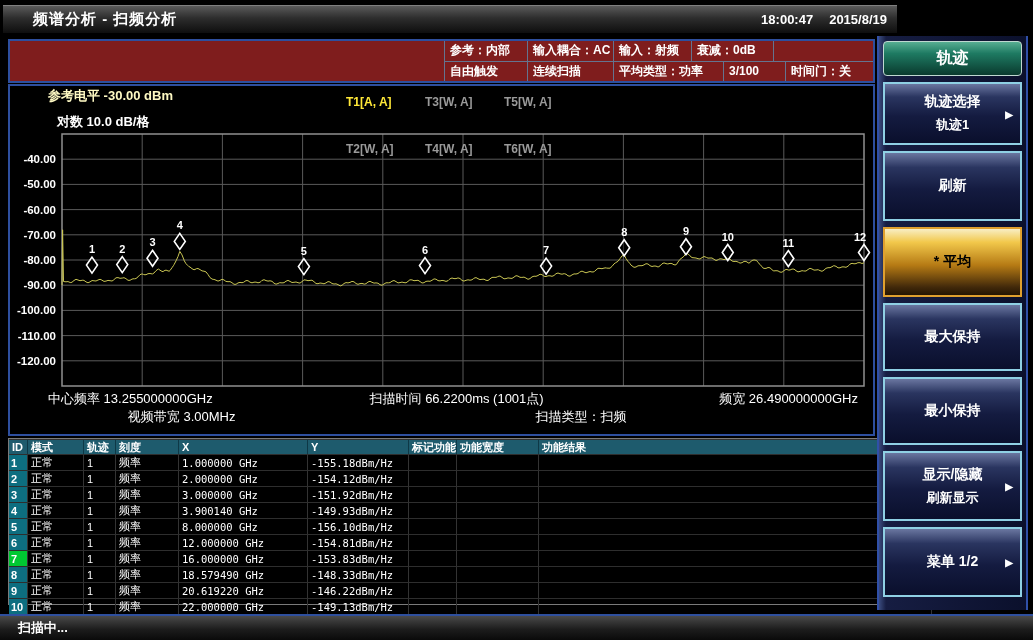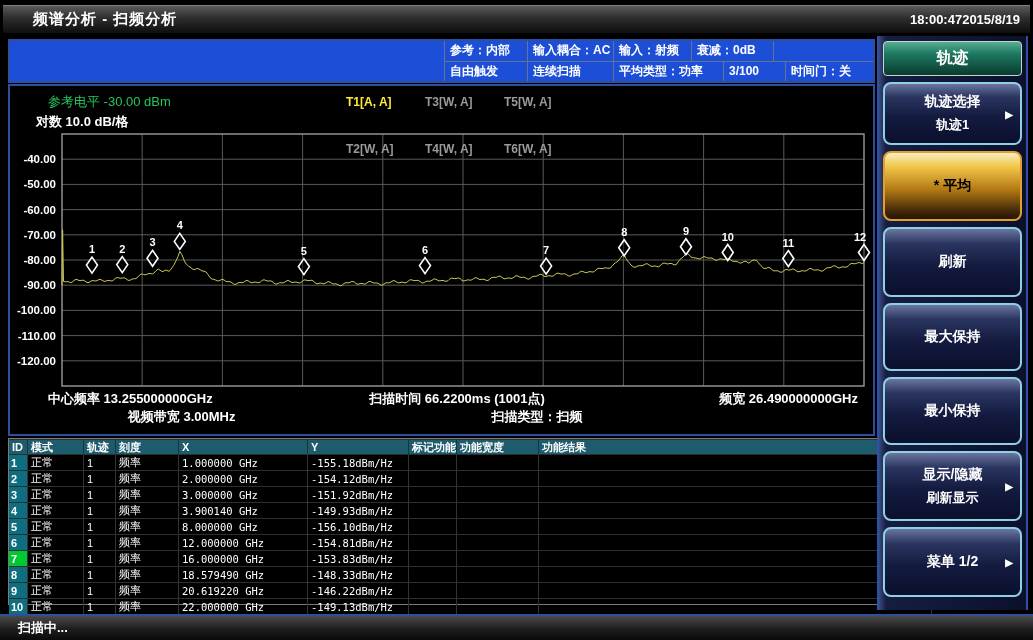--- a/index.html
+++ b/index.html
@@ -2,57 +2,57 @@
 <html><head>
 <meta charset="utf-8">
 <style>
   html,body{margin:0;padding:0;}
   body{
     width:1033px;height:640px;background:#000;position:relative;overflow:hidden;
     font-family:"Liberation Sans",sans-serif;
   }
   
   .title-bar{
-    position:absolute;left:3px;top:5px;width:1027px;height:28px;
+    position:absolute;left:3px;top:5px;width:894px;height:28px;
     background:linear-gradient(180deg,#5a5a5a 0%,#2d2d2d 45%,#0e0e0e 100%);
     border-top:1px solid #808080;display:flex;align-items:center;box-sizing:border-box;
   }
   .title-text{color:#fff;font-size:15px;font-weight:bold;margin-left:30px;letter-spacing:1px;}
-  .clock{margin-left:auto;margin-right:10px;color:#fff;font-size:13px;font-weight:bold;display:flex;gap:0;}
+  .clock{margin-left:auto;margin-right:10px;color:#fff;font-size:13px;font-weight:bold;display:flex;gap:16px;}
   
   .settings-bar{
-    position:absolute;left:8px;top:39px;width:867px;height:44px;background:#1d4ed8;
+    position:absolute;left:8px;top:39px;width:867px;height:44px;background:#7f1d1d;
     border:2px solid #2E4F9E;box-sizing:border-box;
   }
   .settings-grid{position:absolute;right:0;top:0;bottom:0;width:429px;display:flex;flex-direction:column;}
   .set-row{flex:1;display:grid;}
   .set-row.r1{grid-template-columns:83px 86px 78px 82px 1fr;border-bottom:1px solid #64748F;}
   .set-row.r2{grid-template-columns:83px 86px 110px 62px 1fr;}
   .set-cell{
     border-left:1px solid #64748F;color:#fff;font-size:12px;font-weight:bold;
     display:flex;align-items:center;padding-left:5px;white-space:nowrap;overflow:hidden;
   }
   
   .graph-panel{
     position:absolute;left:8px;top:84px;width:867px;height:352px;background:#000;
     border:2px solid #2E4F9E;box-sizing:border-box;
   }
-  .ref-level{position:absolute;left:38px;top:7px;color:#22c55e;font-size:13px;font-weight:normal;}
-  .scale-label{position:absolute;left:26px;top:27px;color:#fff;font-size:13px;font-weight:bold;}
+  .ref-level{position:absolute;left:38px;top:1px;color:#fef9c3;font-size:13px;font-weight:bold;}
+  .scale-label{position:absolute;left:47px;top:27px;color:#fff;font-size:13px;font-weight:bold;}
   .trace-flags{
     position:absolute;left:336px;top:9px;display:grid;grid-template-columns:repeat(3,50px);
     grid-auto-rows:18px;font-size:12px;font-weight:bold;color:#9a9a9a;gap:29px;
   }
   .trace-flag.active{color:#FFE838;}
   .marker-readout{position:absolute;right:20px;top:5px;text-align:right;color:#fff;}
   .marker-readout .l1{font-size:14px;font-weight:bold;line-height:18px;}
   .marker-readout .l2{font-size:13px;font-weight:bold;line-height:18px;}
   .plot-svg{position:absolute;left:0;top:0;}
   .plot-svg text{font-family:"Liberation Sans",sans-serif;}
-  .gfoot{position:absolute;left:38px;width:810px;display:flex;color:#fff;font-size:13px;font-weight:bold;}
+  .gfoot{position:absolute;left:38px;width:810px;display:flex;color:#fff;font-size:13px;font-weight:normal;gap:44px;}
   .gfoot .fl{width:34%;text-align:left;}
   .gfoot .fc{width:33%;text-align:center;}
   .gfoot .fr{width:33%;text-align:right;}
   
   .marker-table{
     position:absolute;left:8px;top:438px;width:925px;height:167px;background:#000;
     border:1px solid #7a7a7a;box-sizing:border-box;display:flex;flex-direction:column;
   }
   .mt-header{height:15px;display:grid;background:#1E5B6D;}
   .mt-header,.mt-row{grid-template-columns:19px 56px 32px 63px 129px 101px 48px 82px 1fr;}
@@ -72,21 +72,21 @@
     border-left:2px solid #3050A8;border-right:2px solid #3050A8;
     padding:5px 4px;display:flex;flex-direction:column;gap:6px;
   }
   .sb-title{
     height:35px;flex:0 0 35px;border-radius:4px;
     background:linear-gradient(180deg,#57AE92 0%,#1E7A62 35%,#0A3A2E 100%);
     border:1px solid #BFD8D0;color:#fff;font-size:16px;font-weight:bold;
     display:flex;align-items:center;justify-content:center;box-sizing:border-box;
   }
   .sb-btn{
-    position:relative;border-radius:8px;border:2px solid #8FD0E4;box-sizing:border-box;
+    position:relative;border-radius:0;border:2px solid #8FD0E4;box-sizing:border-box;
     background:linear-gradient(180deg,#6A76A0 0%,#2A3560 22%,#141B40 55%,#0A0F2C 100%);
     color:#fff;font-size:14px;font-weight:bold;
     display:flex;flex-direction:column;align-items:center;justify-content:center;gap:5px;
   }
   .sb-btn.selected{
     border-color:#DFA02E;color:#000;
     background:linear-gradient(180deg,#F8EEC4 0%,#F2C84B 20%,#B57A14 55%,#42290A 88%,#241502 100%);
   }
   .sb-btn .sub{font-size:13px;}
   .sb-btn .arrow{position:absolute;right:7px;top:50%;transform:translateY(-50%);font-size:10px;color:#fff;}
@@ -381,25 +381,25 @@
     </div>
   </div>
 
 <div class="sidebar">
   <div class="sb-title">轨迹</div>
 <div class="sb-btn" style="flex: 0 0 63px;">
       <span>轨迹选择</span>
       <span class="sub">轨迹1</span>
       <span class="arrow">▶</span>
     </div>
+    <div class="sb-btn" style="flex: 0 0 70px;">
+      <span>刷新</span>
+    </div>
     <div class="sb-btn selected" style="flex: 0 0 70px;">
       <span>* 平均</span>
-    </div>
-    <div class="sb-btn" style="flex: 0 0 70px;">
-      <span>刷新</span>
     </div>
     <div class="sb-btn" style="flex: 0 0 68px;">
       <span>最大保持</span>
     </div>
     <div class="sb-btn" style="flex: 0 0 68px;">
       <span>最小保持</span>
     </div>
     <div class="sb-btn" style="flex: 0 0 70px;">
       <span>显示/隐藏</span>
       <span class="sub">刷新显示</span>

